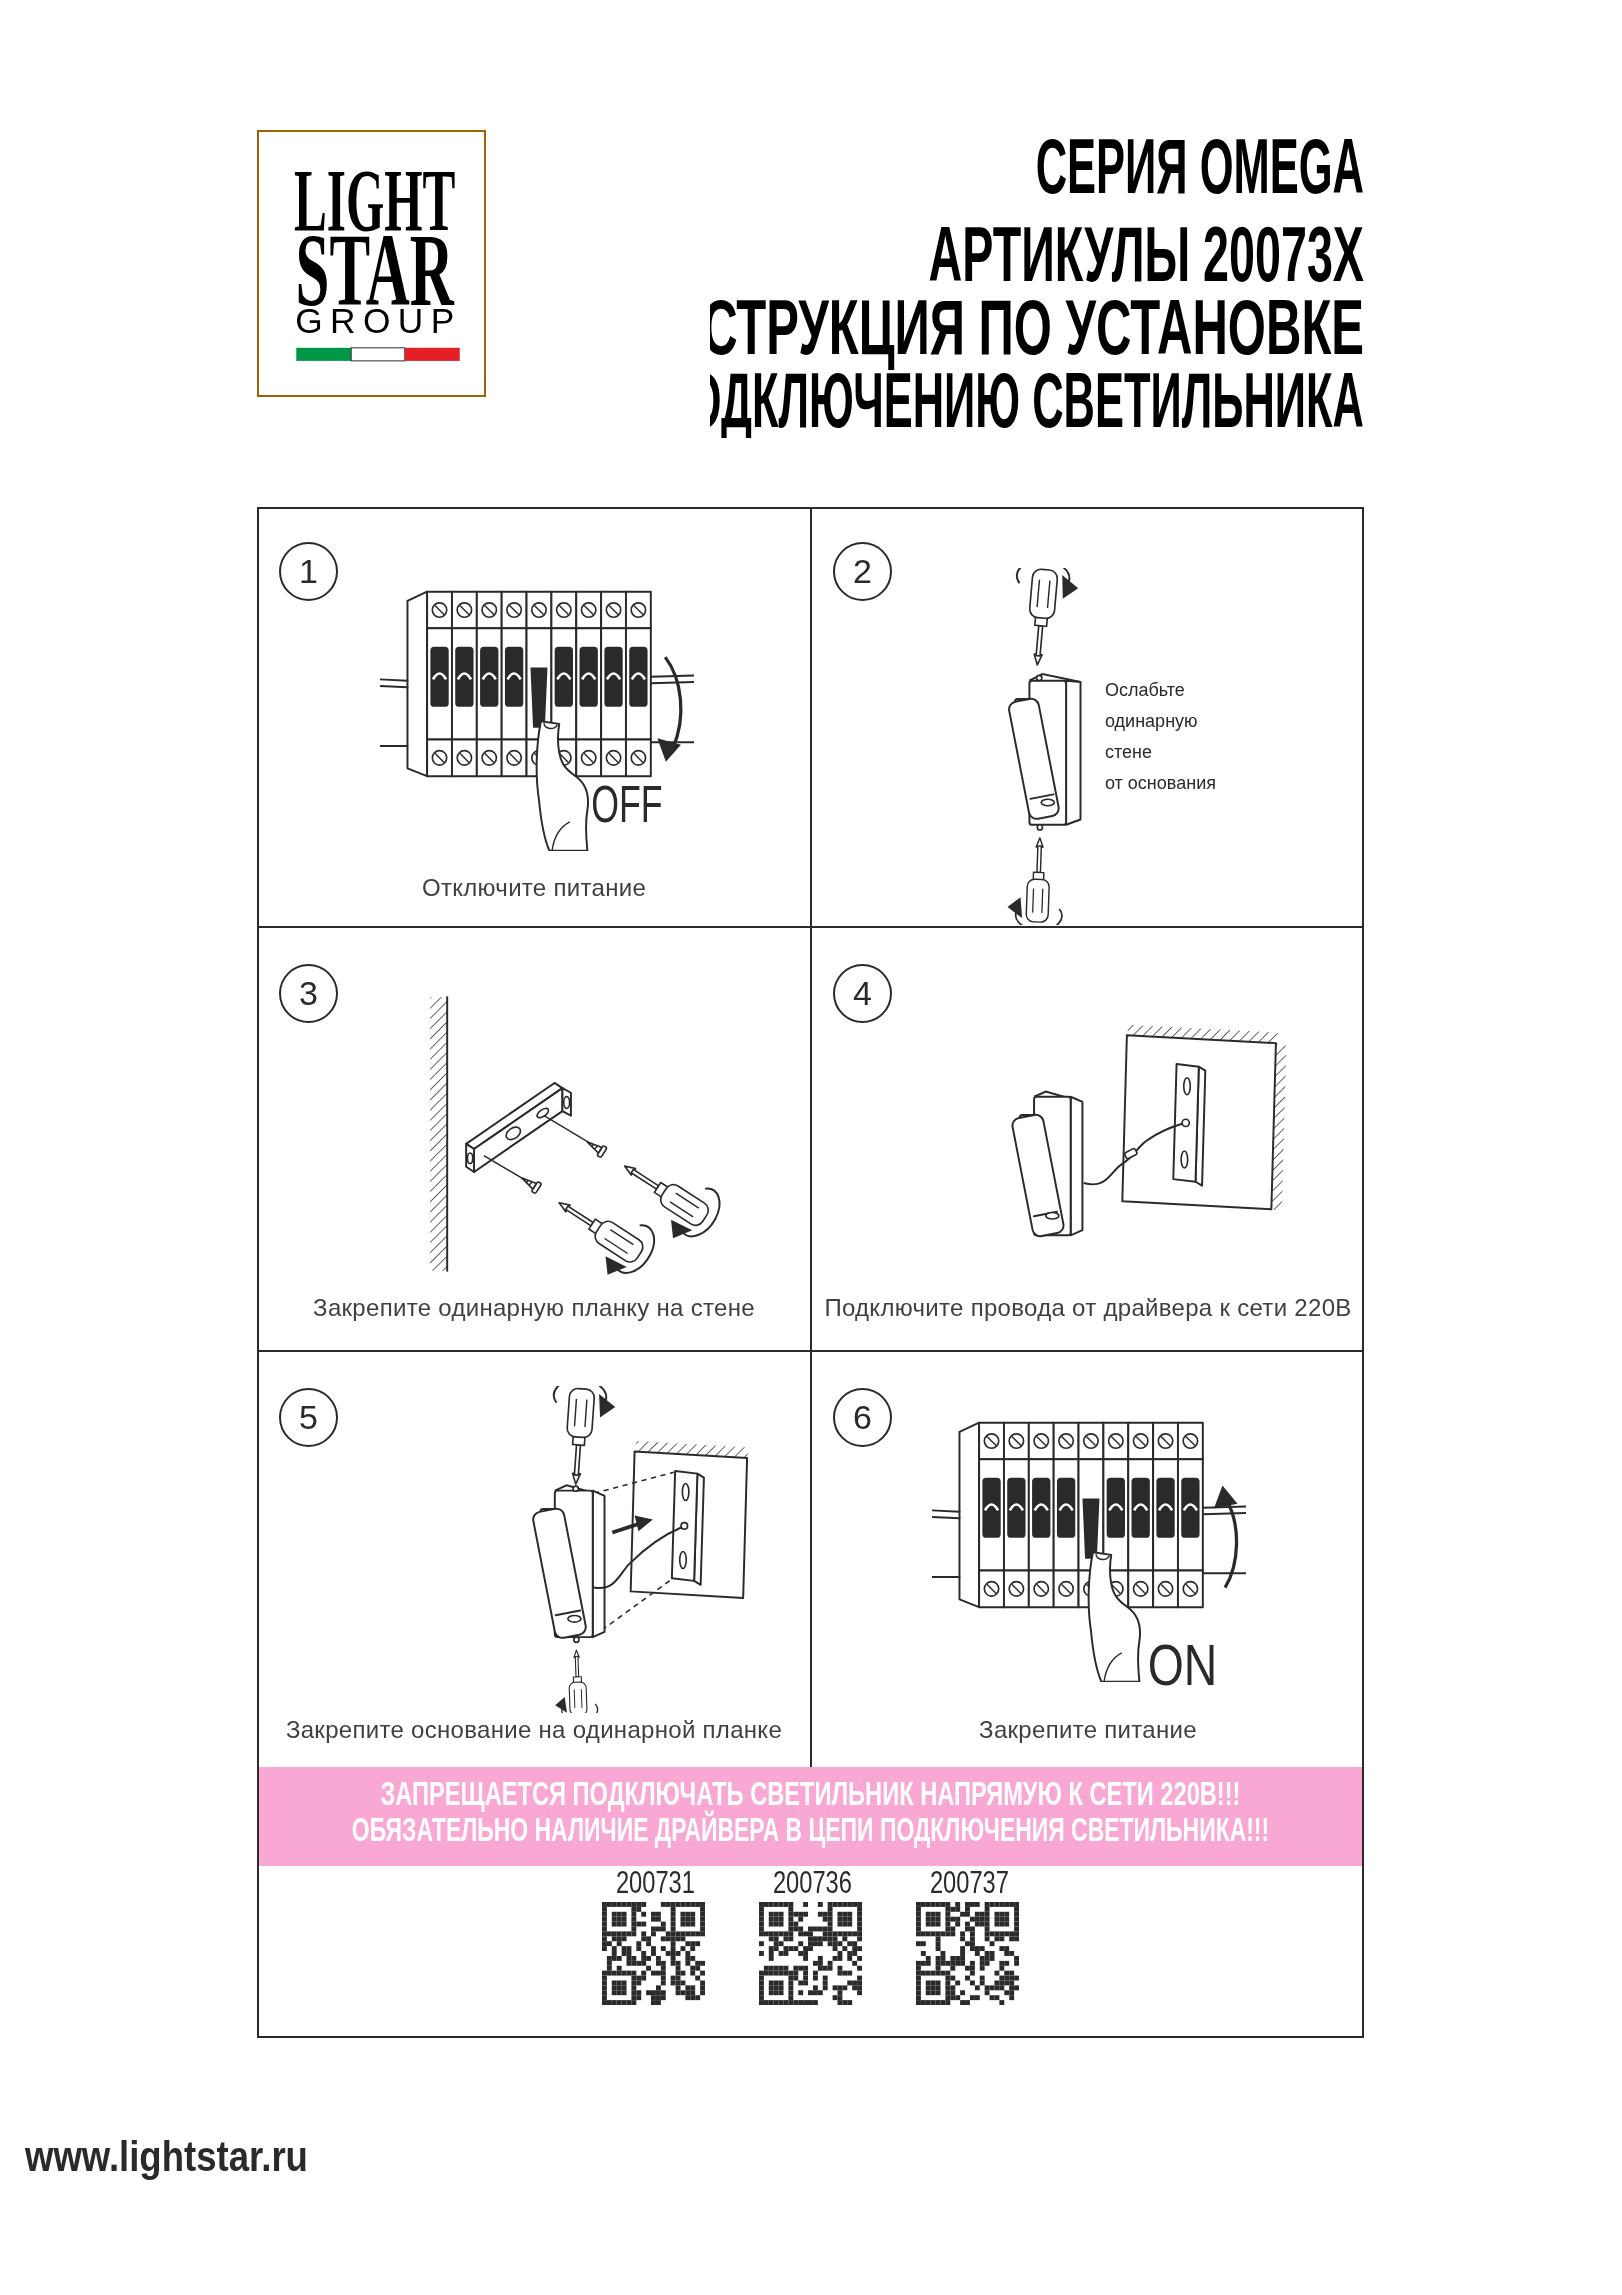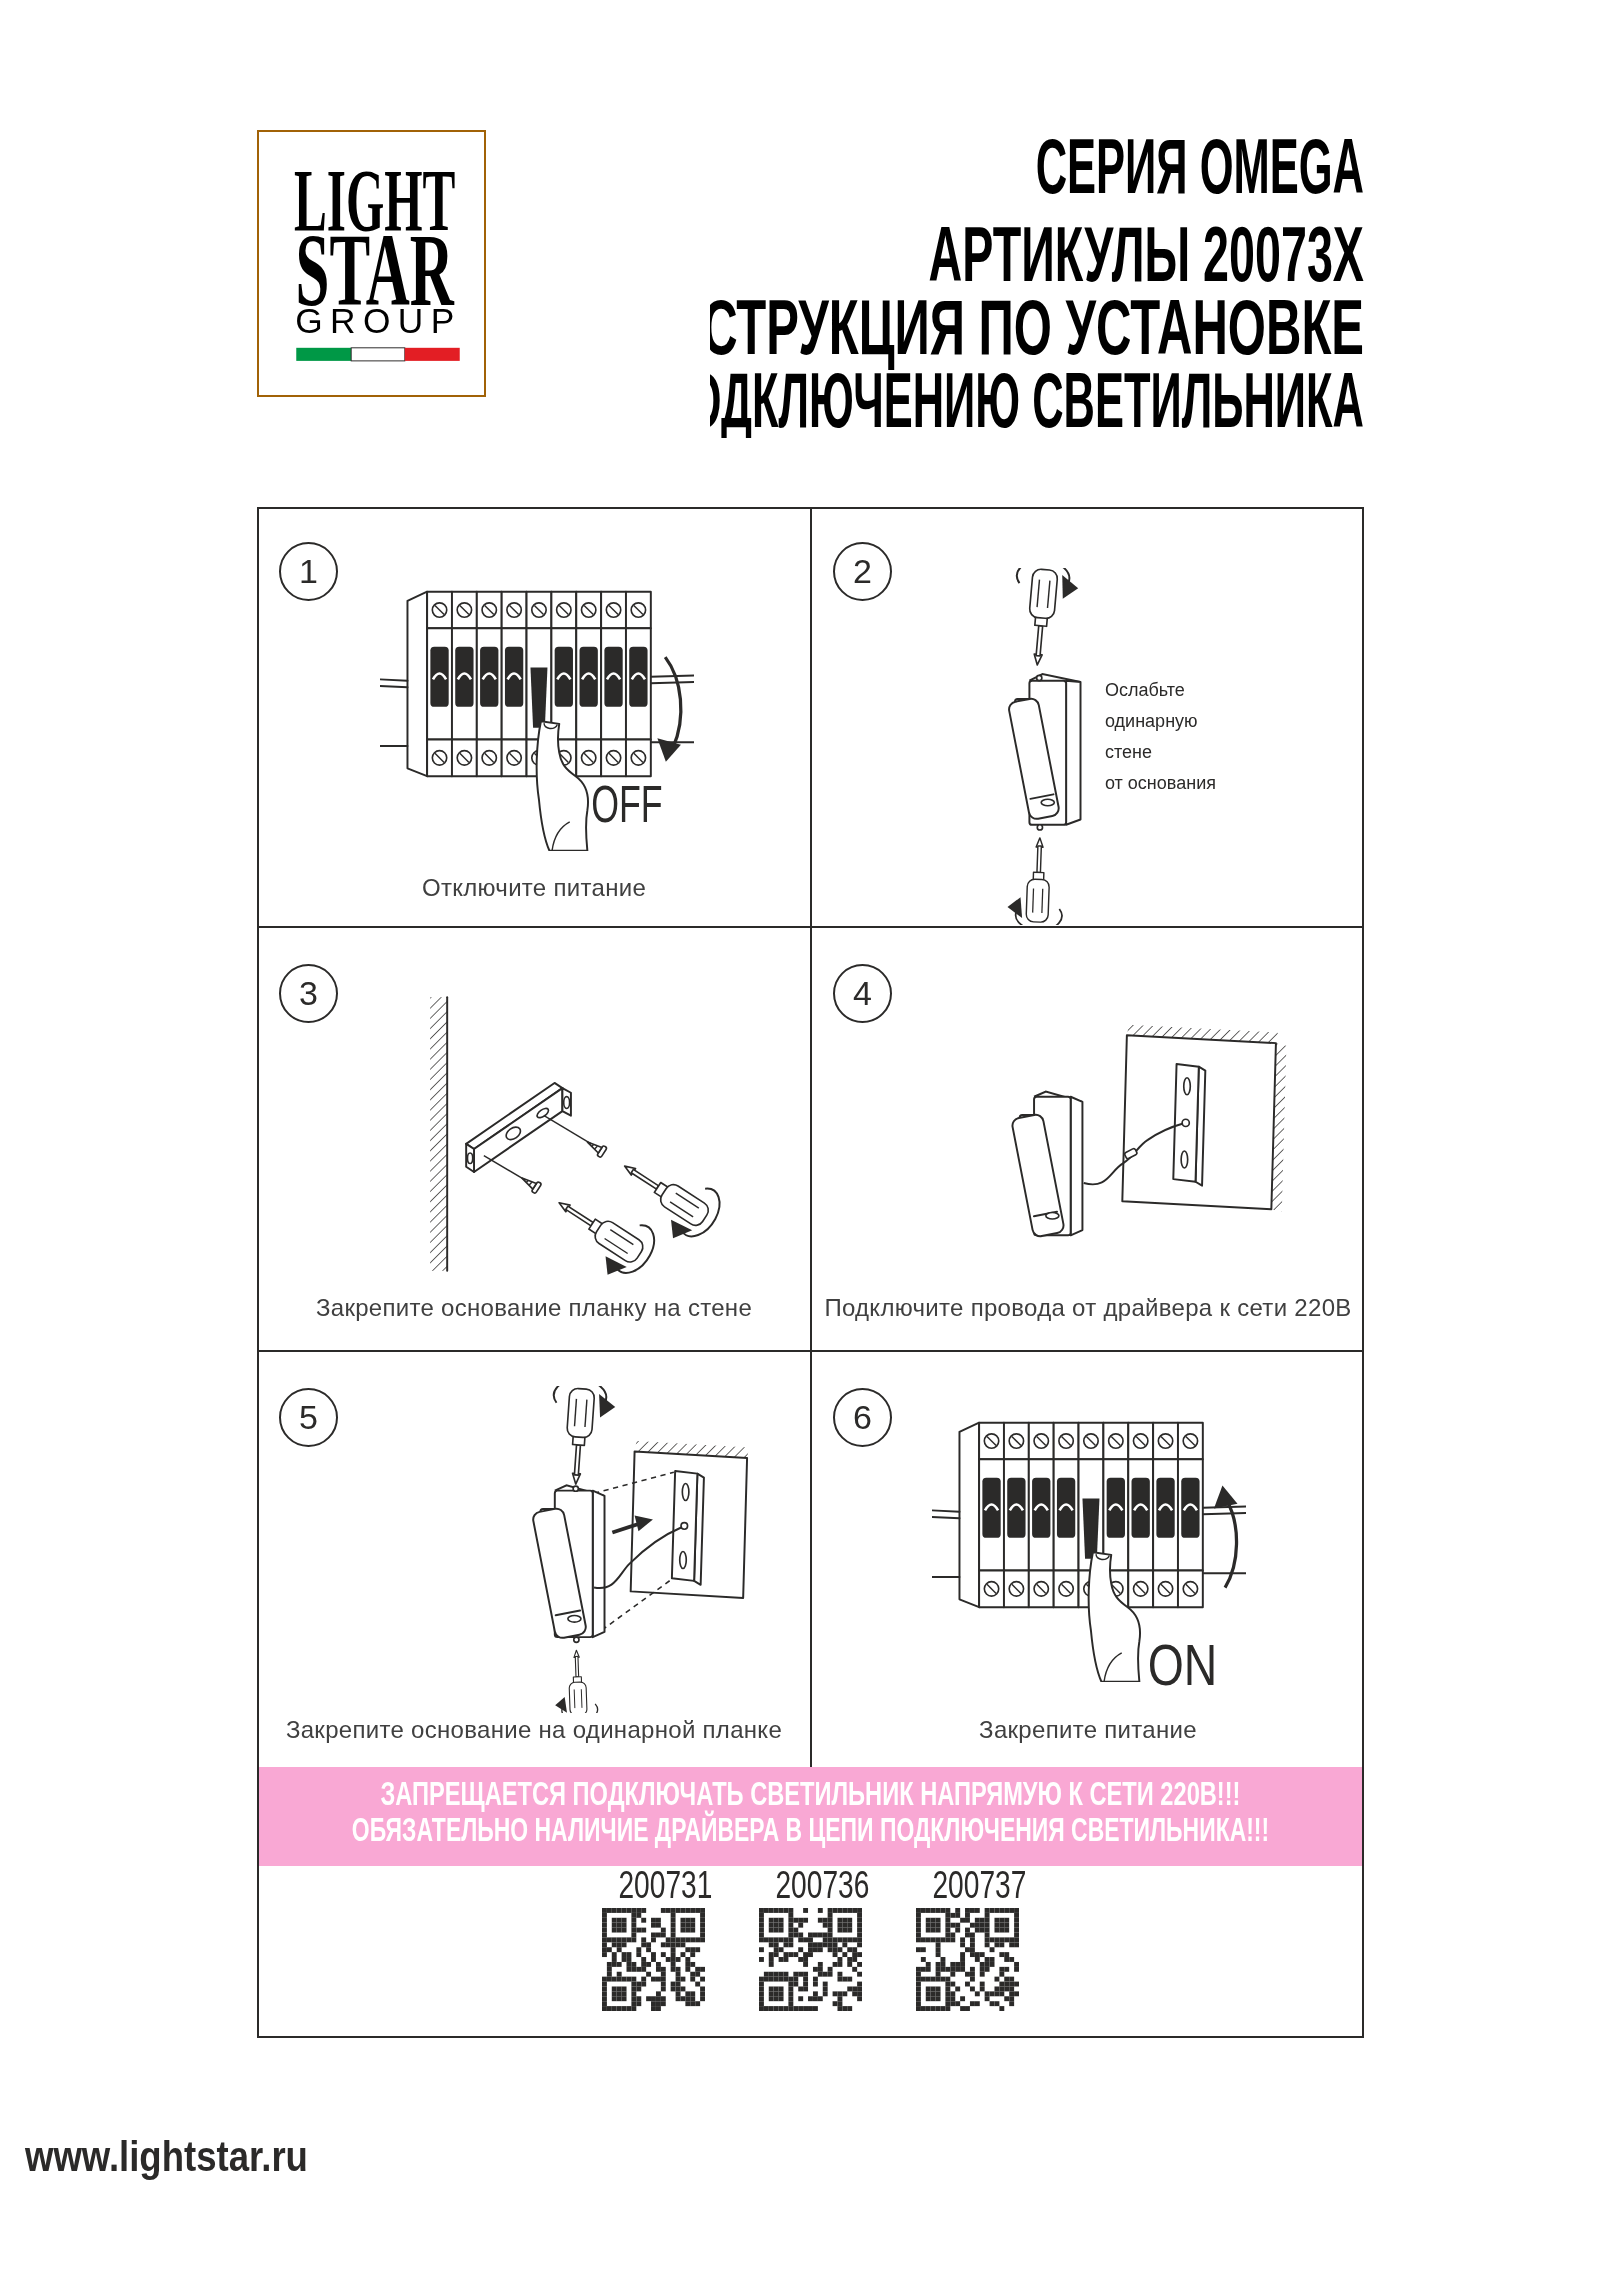--- a/index.html
+++ b/index.html
@@ -6,21 +6,21 @@
   body{width:1623px;height:2295px;position:relative;background:#fff;
        font-family:"Liberation Sans",sans-serif;color:#2b2a29;overflow:hidden}
   .abs{position:absolute}
   .caption{font-size:24px;text-align:center;letter-spacing:0.3px;color:#404040}
   .circle{width:55px;height:55px;border:2.3px solid #2b2a29;border-radius:50%;
           display:flex;align-items:center;justify-content:center;font-size:34px;background:#fff}
   .divider{background:#2b2a29}
   .cx{display:inline-block;transform:scaleX(var(--sx,1));transform-origin:center}
   .side-text{font-size:18px;line-height:31px;color:#2b2a29;text-align:left}
   .power{font-size:51px;color:#2b2a29;text-align:left;white-space:nowrap}
-  .code-label{font-size:38px;text-align:right;color:#2b2a29;margin-bottom:1px}
+  .code-label{font-size:32px;text-align:right;color:#2b2a29;margin-bottom:1px}
   .footer-url{font-size:43px;font-weight:700;text-align:left;color:#2b2a29}
   svg .wf{fill:#fff;stroke:#2b2a29;stroke-width:3;stroke-linejoin:round}
   svg .wf2{fill:#fff;stroke:#2b2a29;stroke-width:2.5;stroke-linejoin:round}
   svg .ln{stroke:#2b2a29;stroke-width:3;fill:none;stroke-linecap:round}
   svg .s2{stroke:#2b2a29;stroke-width:2.2;fill:none}
   svg .s3{stroke:#2b2a29;stroke-width:3;fill:none}
   svg .s5{stroke:#2b2a29;stroke-width:6;fill:none}
   svg .ar{stroke:#2b2a29;stroke-width:5;fill:none}
   svg .kf{fill:#2b2a29;stroke:none}
   svg .wl{stroke:#fff;stroke-width:4;fill:none}
@@ -240,21 +240,21 @@
   </g>
   <line x1="272" y1="207" x2="344" y2="250" class="s2"></line>
   <use href="#screw" transform="translate(350,255) rotate(123)"></use>
   <use href="#sd" transform="translate(395,284) rotate(123)"></use>
   <use href="#rot" transform="translate(395,284) rotate(123)"></use>
   <line x1="180" y1="268" x2="244" y2="306" class="s2"></line>
   <use href="#screw" transform="translate(250,310) rotate(123)"></use>
   <use href="#sd" transform="translate(295,340) rotate(123)"></use>
   <use href="#rot" transform="translate(295,340) rotate(123)"></use>
 </svg>
-<div class="abs caption" style="left:257px;top:1294px;width:554px">Закрепите основание планку на стене</div>
+<div class="abs caption" style="left:257px;top:1294px;width:554px">Закрепите одинарную планку на стене</div>
 
 <svg class="abs" style="left:936px;top:1018px" width="353" height="249" viewBox="0 0 540 380">
   <defs>
     <pattern id="h4" width="11" height="11" patternUnits="userSpaceOnUse" patternTransform="rotate(45)">
       <line x1="0" y1="0" x2="0" y2="11" stroke="#2b2a29" stroke-width="2.2"></line>
     </pattern>
   </defs>
   <polygon points="292,26 520,38 523,22 295,10" fill="url(#h4)"></polygon>
   <polygon points="520,38 513,292 529,296 536,42" fill="url(#h4)"></polygon>
   <polygon points="292,26 520,38 513,292 285,280" class="wf"></polygon>

